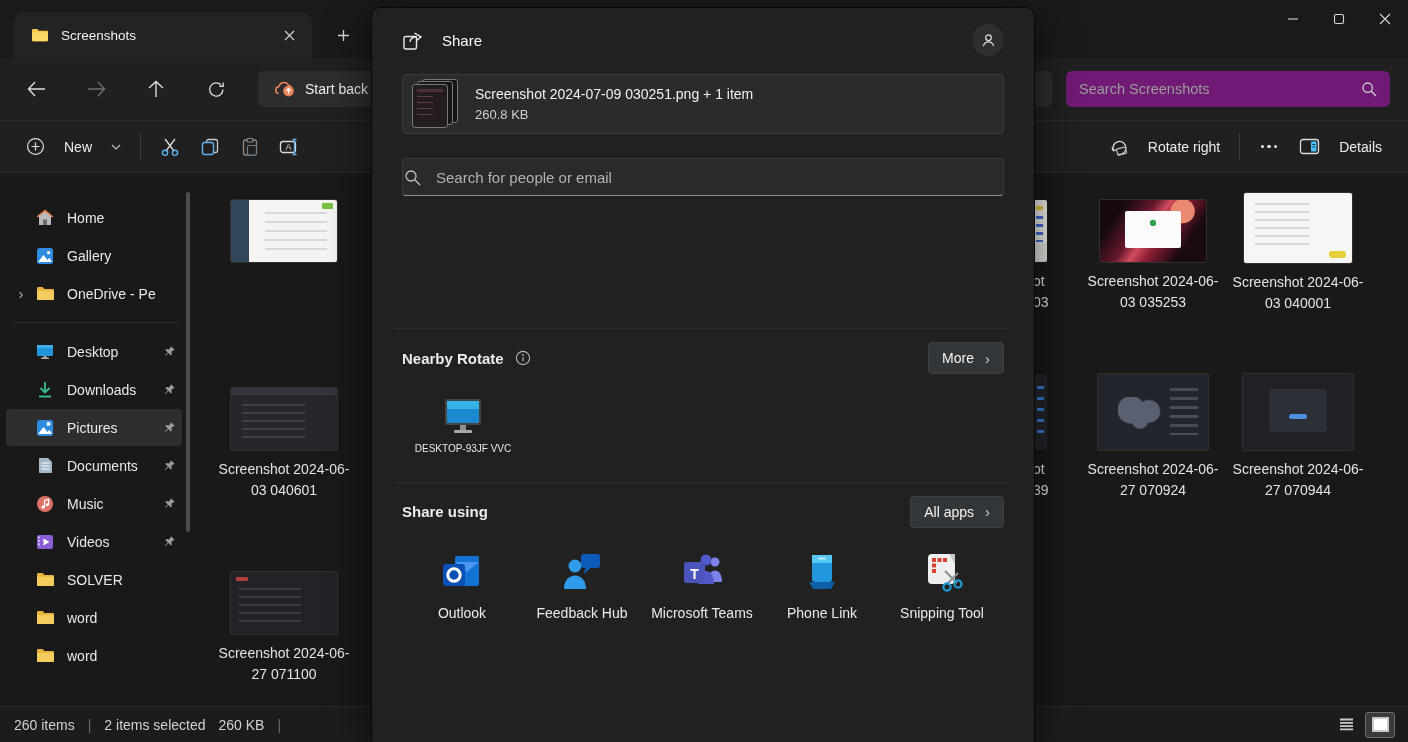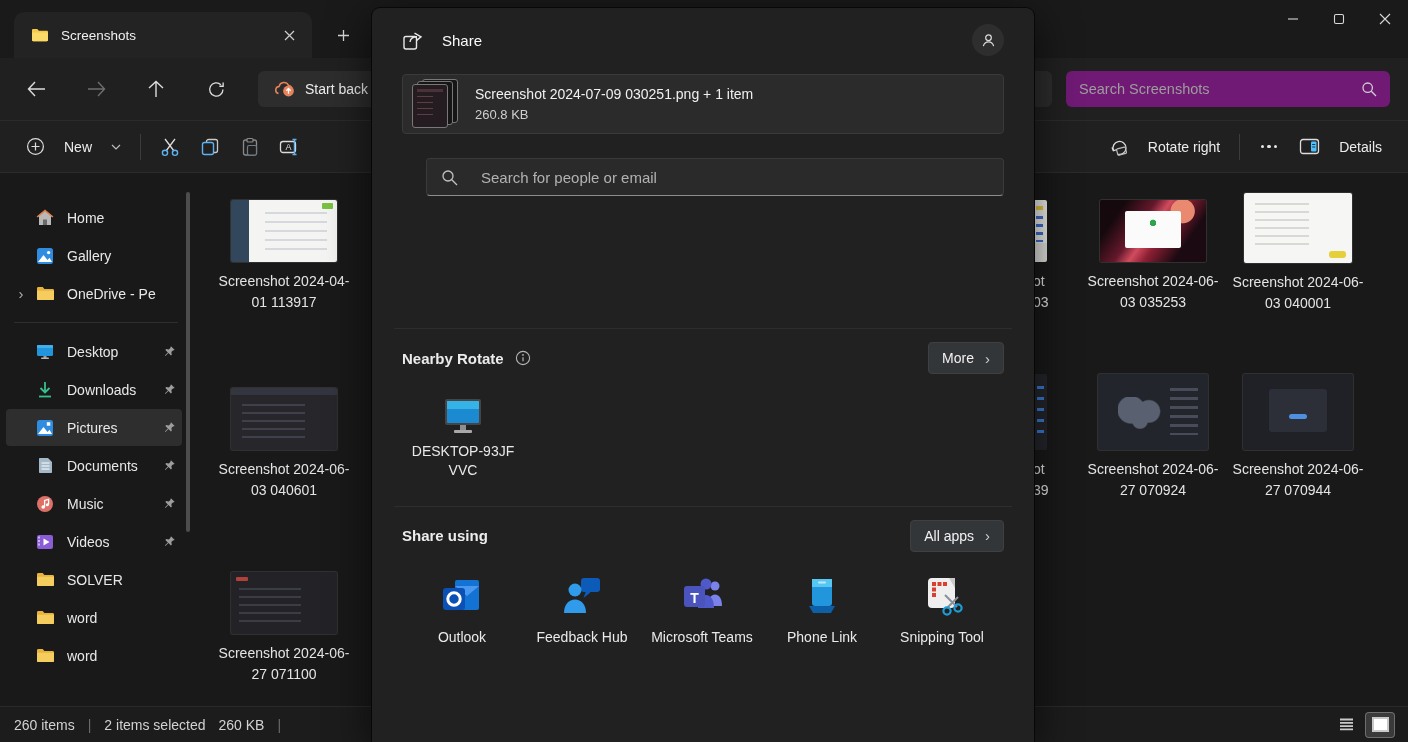--- a/index.html
+++ b/index.html
@@ -124,31 +124,31 @@
   .stack { width:46px; height:50px; position:relative; flex:none; }
   .stk { position:absolute; width:36px; height:44px; border:1px solid #787878; border-radius:3px; background:#161616; }
   .stk.s1 { right:0; top:0; } .stk.s2 { right:5px; top:2px; }
   .stk.s3 { left:0; top:5px; background:#241c20; }
   .stk.s3::before { content:""; position:absolute; left:4px; top:4px; right:4px; height:3px; background:#4b3138; }
   .stk.s3::after { content:""; position:absolute; left:4px; top:11px; width:16px; height:22px;
       background:repeating-linear-gradient(180deg,#5d3e45 0 1.5px,transparent 1.5px 6px); }
   .fc-name { font-size:14px; color:#f0f0f0; margin-bottom:5px; }
   .fc-size { font-size:13px; color:#cfcfcf; }
   .share-search { margin-top:24px; height:38px; background:#2a2a2a; border:1px solid #3a3a3a; border-bottom-color:#8c8c8c;
-                  border-radius:4px; display:flex; align-items:center; gap:23px; padding:0 14px;margin-left:24px; }
+                  border-radius:4px; display:flex; align-items:center; gap:15px; padding:0 1px; }
   .share-search .ph { color:#b2b2b2; font-size:15px; }
   .spacer-1 { height:132px; }
   .sec-divider { height:1px; background:#2d2d2d; margin:0 -8px; }
   .sec-row { display:flex; align-items:center; margin-top:12px; height:34px; }
   .sec-heading { font-size:15px; font-weight:bold; color:#ececec; display:flex; align-items:center; gap:11px; }
   .chip-btn { margin-left:auto; background:#333639; border:1px solid #404040; border-radius:4px; height:32px;
               padding:0 13px; display:flex; align-items:center; gap:11px; font-size:14px; color:#f2f2f2; }
   .chev { color:#cfcfcf; font-size:15px; line-height:1; }
   .device { margin-top:22px; width:122px; display:flex; flex-direction:column; align-items:center; gap:7px; }
-  .device-label { font-size:14px; line-height:1.35; color:#e8e8e8; text-align:center; max-width:112px; }
+  .device-label { font-size:10px; line-height:1.35; color:#e8e8e8; text-align:center; max-width:112px; }
   .spacer-2 { height:26px; }
   .apps { display:flex; margin-top:22px; }
   .app { width:120px; display:flex; flex-direction:column; align-items:center; gap:11px; }
   .app-label { font-size:14px; color:#eaeaea; text-align:center; line-height:1.4; max-width:104px; }
 
   svg { display:block; }
 </style>
 </head>
 <body>
 
@@ -485,21 +485,20 @@
       </span>
       <span class="sb-label">word</span>
       <span class="sb-pin"></span>
     </div>
     <div class="sb-scrollbar"></div>
   </div>
 
   <div class="files">
     <div class="file-item" style="left:218px; top:200px;">
       <div class="thumb t-light-settings"></div>
-      <div>Screenshot 2024-04-01 113917</div>
     </div>
     <div class="file-item" style="left:218px; top:388px;">
       <div class="thumb t-dark1"></div>
       <div>Screenshot 2024-06-03 040601</div>
     </div>
     <div class="file-item" style="left:218px; top:572px;">
       <div class="thumb t-dark2"></div>
       <div>Screenshot 2024-06-27 071100</div>
     </div>
 

